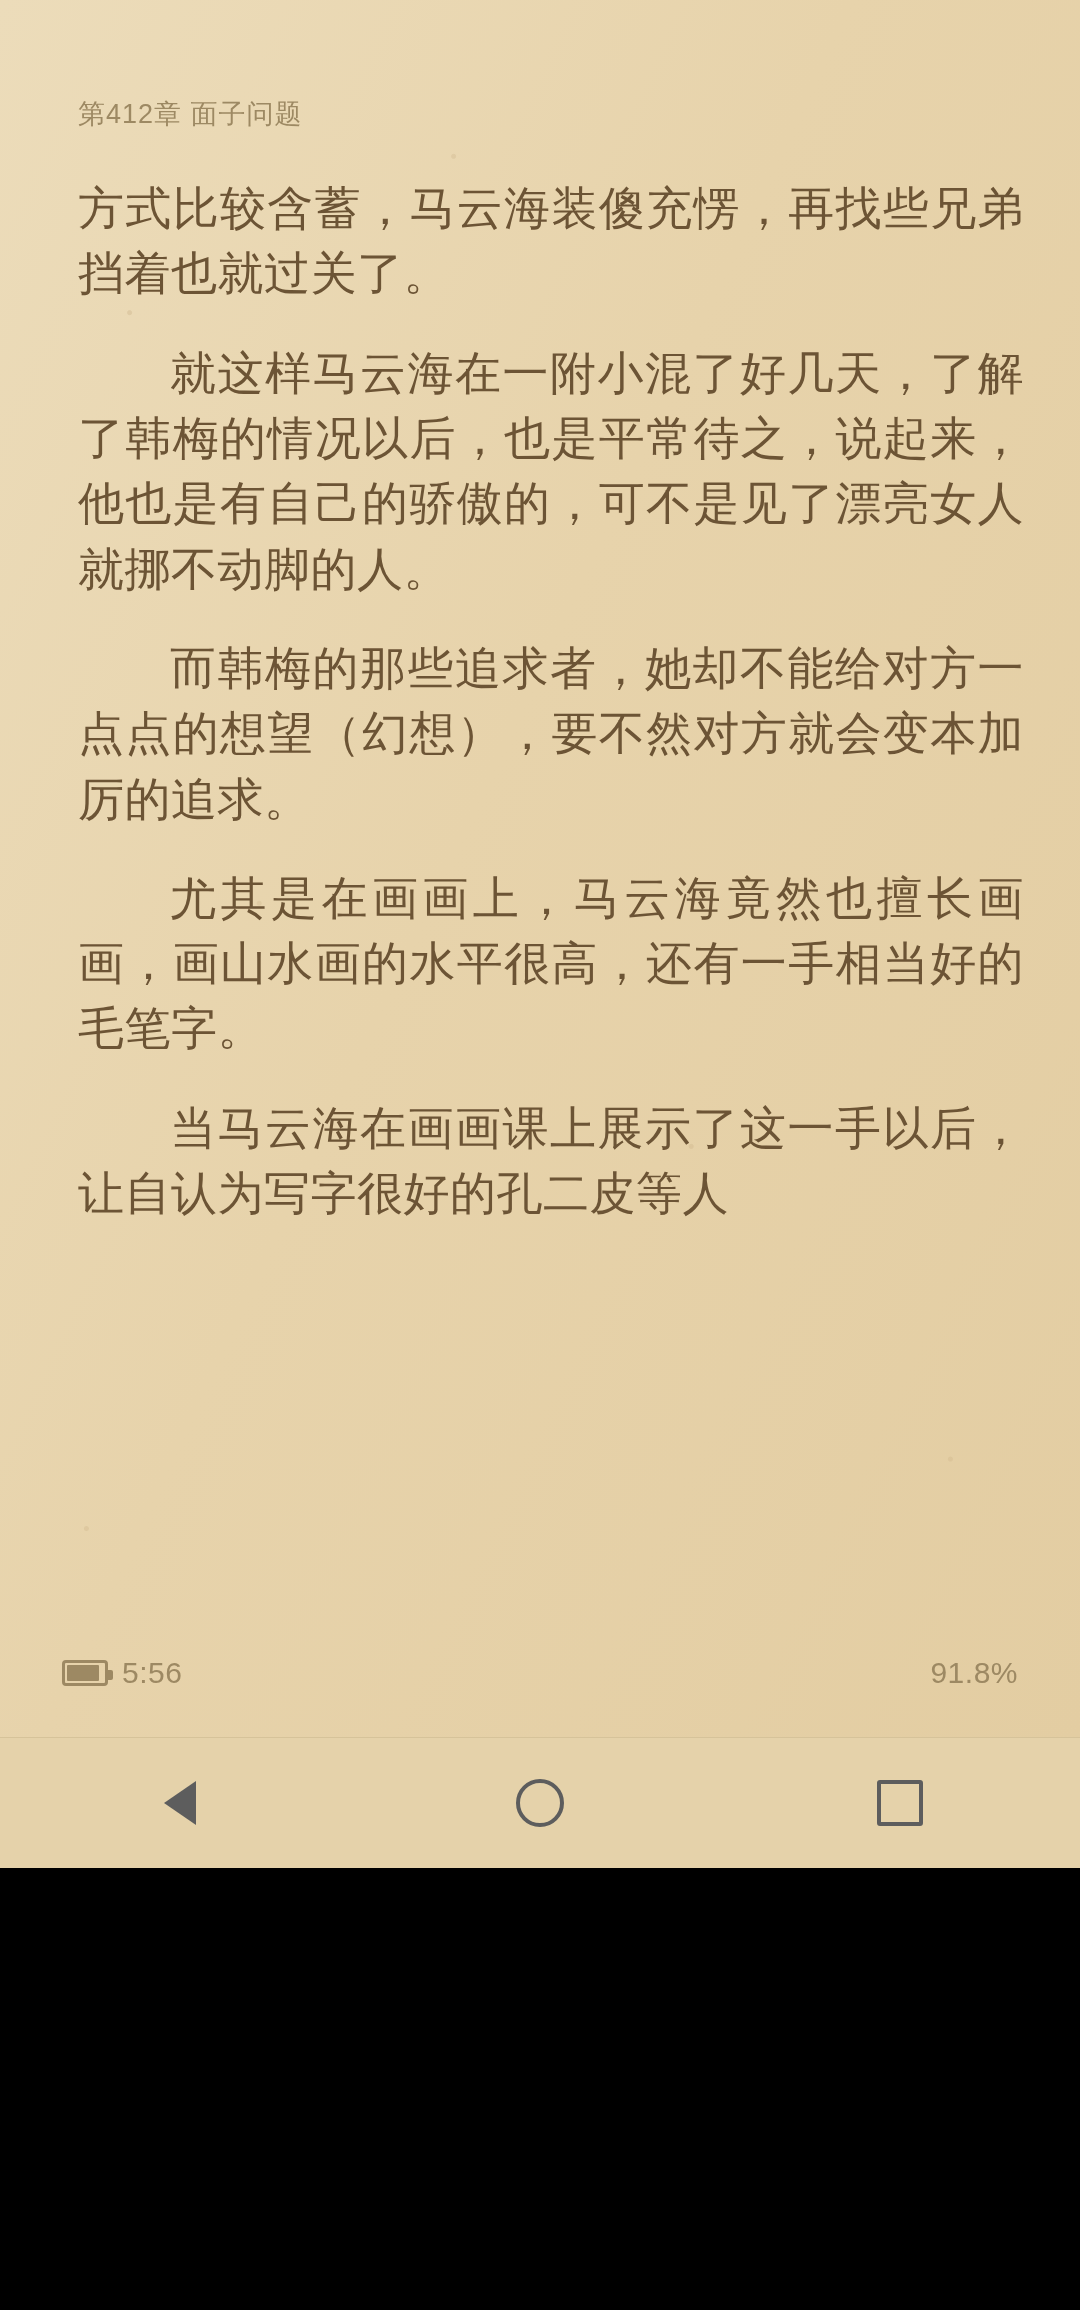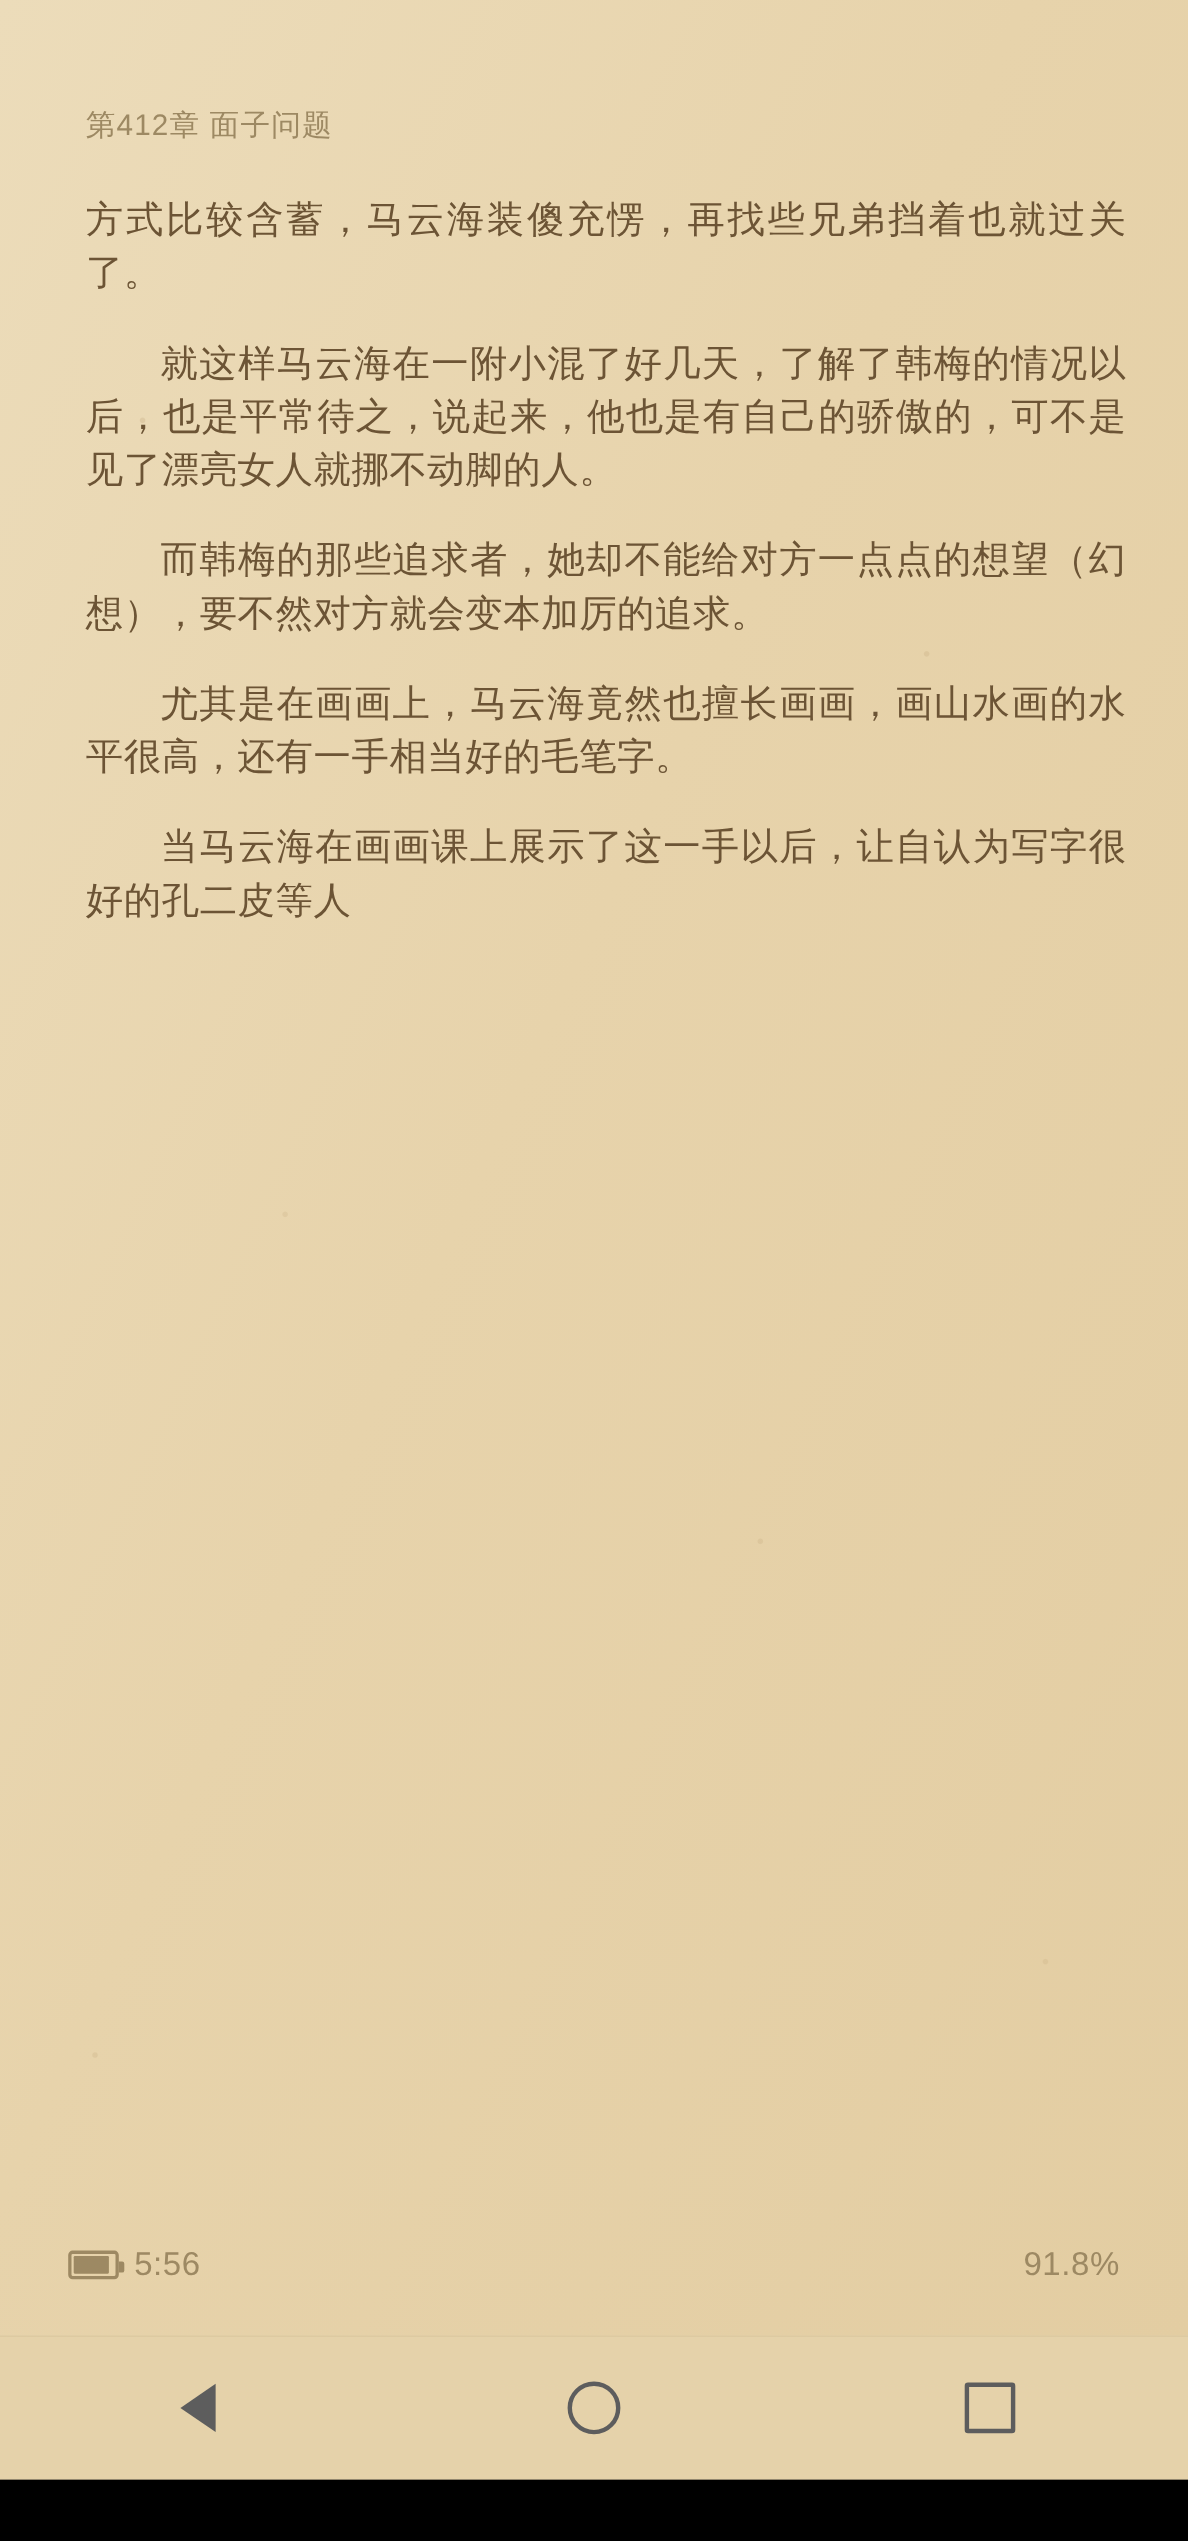--- a/index.html
+++ b/index.html
@@ -9,21 +9,21 @@
   }
   body {
     width: 1080px;
     height: 2310px;
     font-family: "Liberation Sans", sans-serif;
     overflow: hidden;
   }
   .screen {
     position: relative;
     width: 1080px;
-    height: 2254px;
+    height: 1868px;
     background: #e8d5ae;
     display: flex;
     flex-direction: column;
   }
   
   .reader {
     position: relative;
     flex: 1 1 auto;
     background-color: #e9d7b2;
     background-image:
@@ -41,21 +41,21 @@
     box-sizing: border-box;
   }
   .chapter-header {
     margin: 96px 0 0 78px;
     font-size: 27px;
     color: #9d8963;
     letter-spacing: 1px;
   }
   .content {
     margin: 44px 56px 0 78px;
-    font-size: 34px;
+    font-size: 46px;
     line-height: 1.42;
     color: #6c5435;
     letter-spacing: 0.5px;
   }
   .content p {
     margin: 0 0 34px 0;
     text-align: justify;
   }
   .content p.indent {
     text-indent: 2em;

